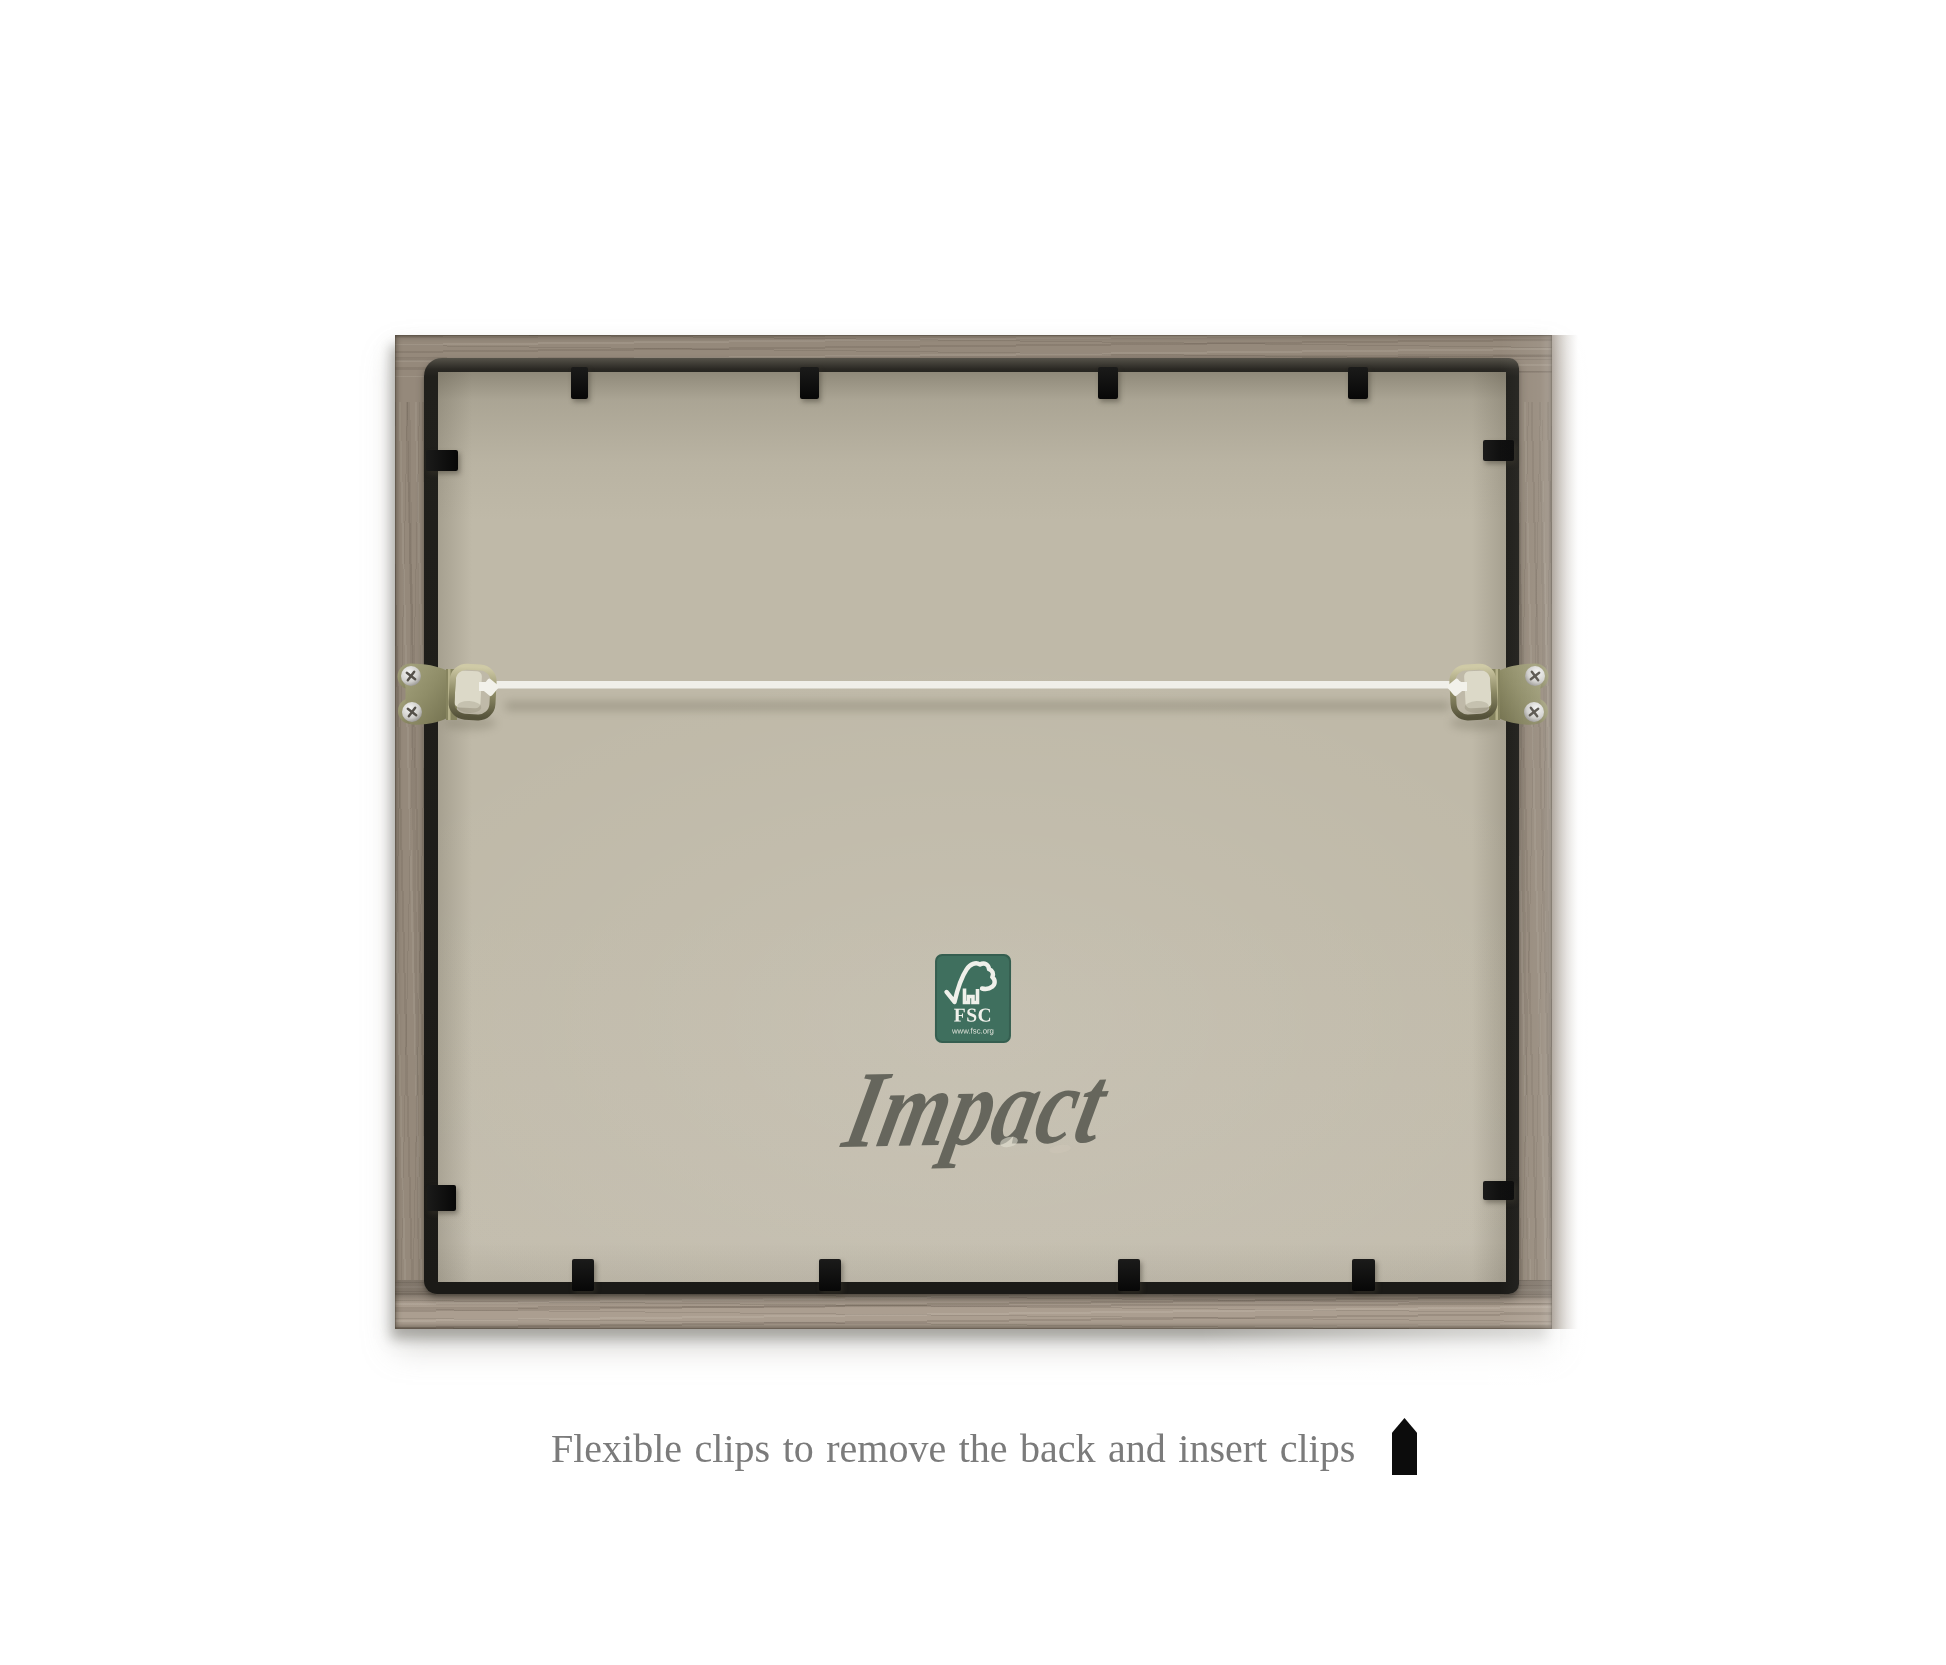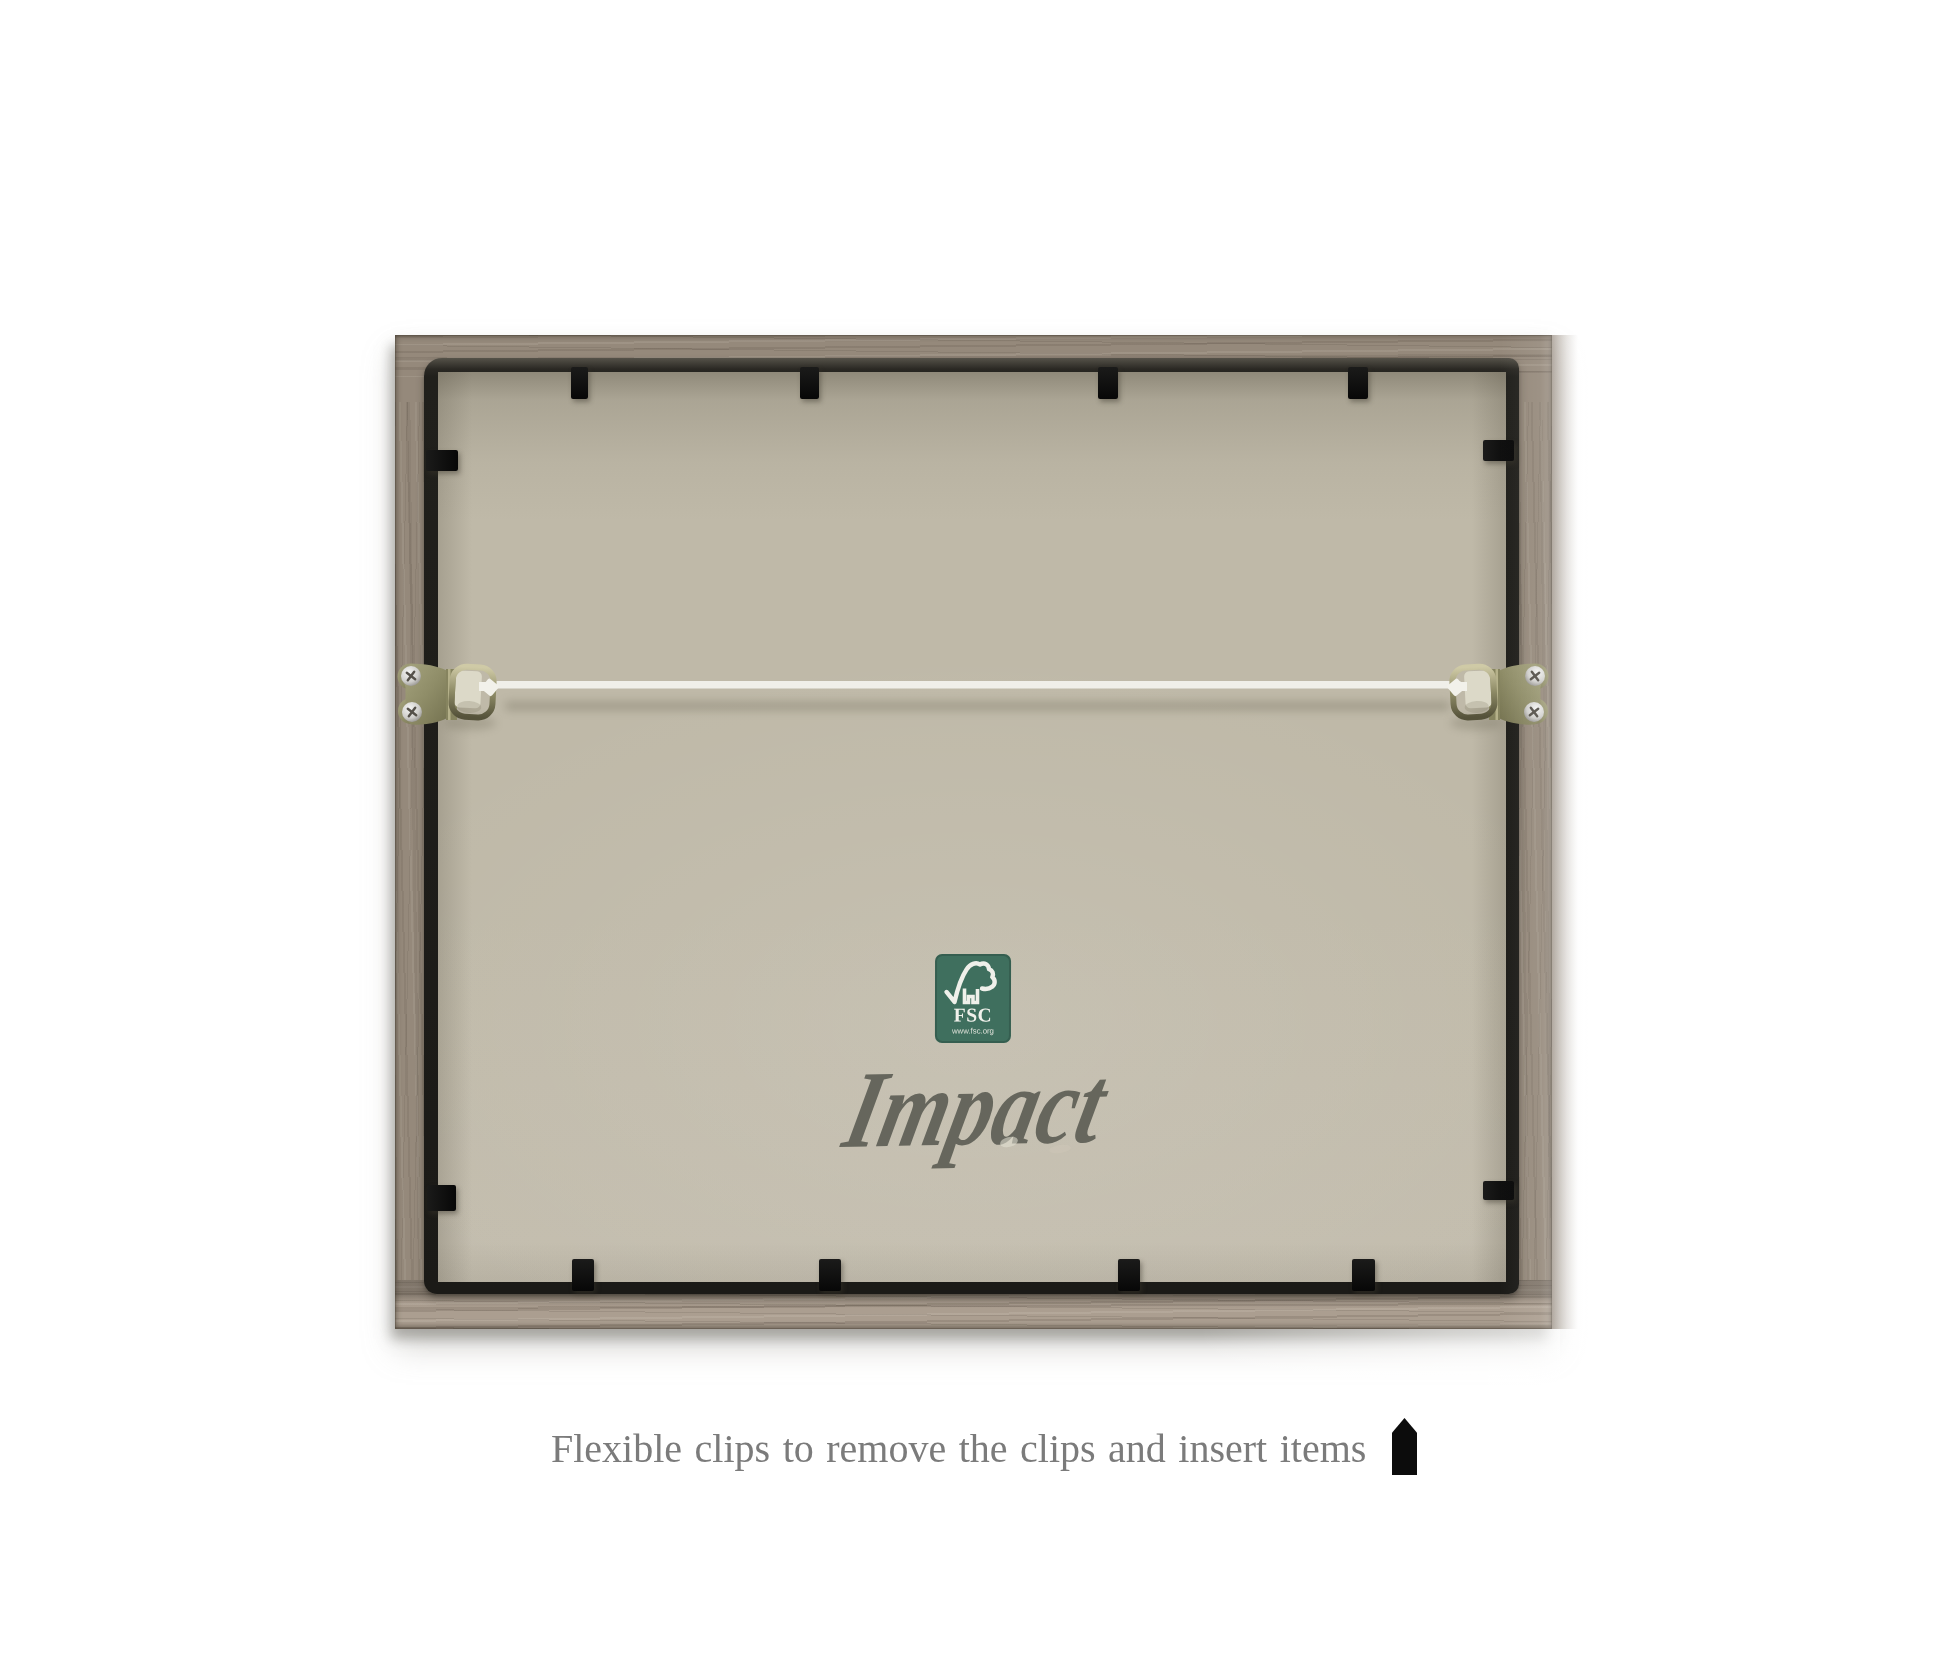--- a/index.html
+++ b/index.html
@@ -161,15 +161,15 @@
     <g transform="translate(840,1147) rotate(-1.2) skewX(-14)">
       <text x="0" y="0" font-family="Liberation Serif, serif" font-style="italic" font-weight="bold" font-size="110" fill="#5b5c53" fill-opacity="0.9" textLength="255" lengthAdjust="spacingAndGlyphs">Impact</text>
     </g>
     <ellipse cx="1009" cy="1142" rx="9" ry="5" fill="#e4e1d4" opacity="0.55" transform="rotate(-14 1009 1142)"></ellipse>
     <ellipse cx="1060" cy="1149" rx="11" ry="4" fill="#cfc9b8" opacity="0.4" transform="rotate(-8 1060 1149)"></ellipse>
   </svg>
 
   <div class="abs" style="left:1552px;top:335px;width:26px;height:994px;background:linear-gradient(to right, rgba(148,136,123,0.85), rgba(150,139,126,0.35) 55%, rgba(150,139,126,0));"></div>
   <div class="abs" style="left:1200px;top:1329px;width:360px;height:60px;background:linear-gradient(to right, rgba(255,255,255,0) 0, rgba(255,255,255,0.45) 70%, rgba(255,255,255,0.6) 100%);"></div>
   <div id="fadeR" class="abs"></div>
-  <div id="caption" class="abs">Flexible clips to remove the clips and insert items</div>
+  <div id="caption" class="abs">Flexible clips to remove the back and insert clips</div>
   <div id="cap-icon" class="abs"></div>
 </div>
 
 </body></html>

